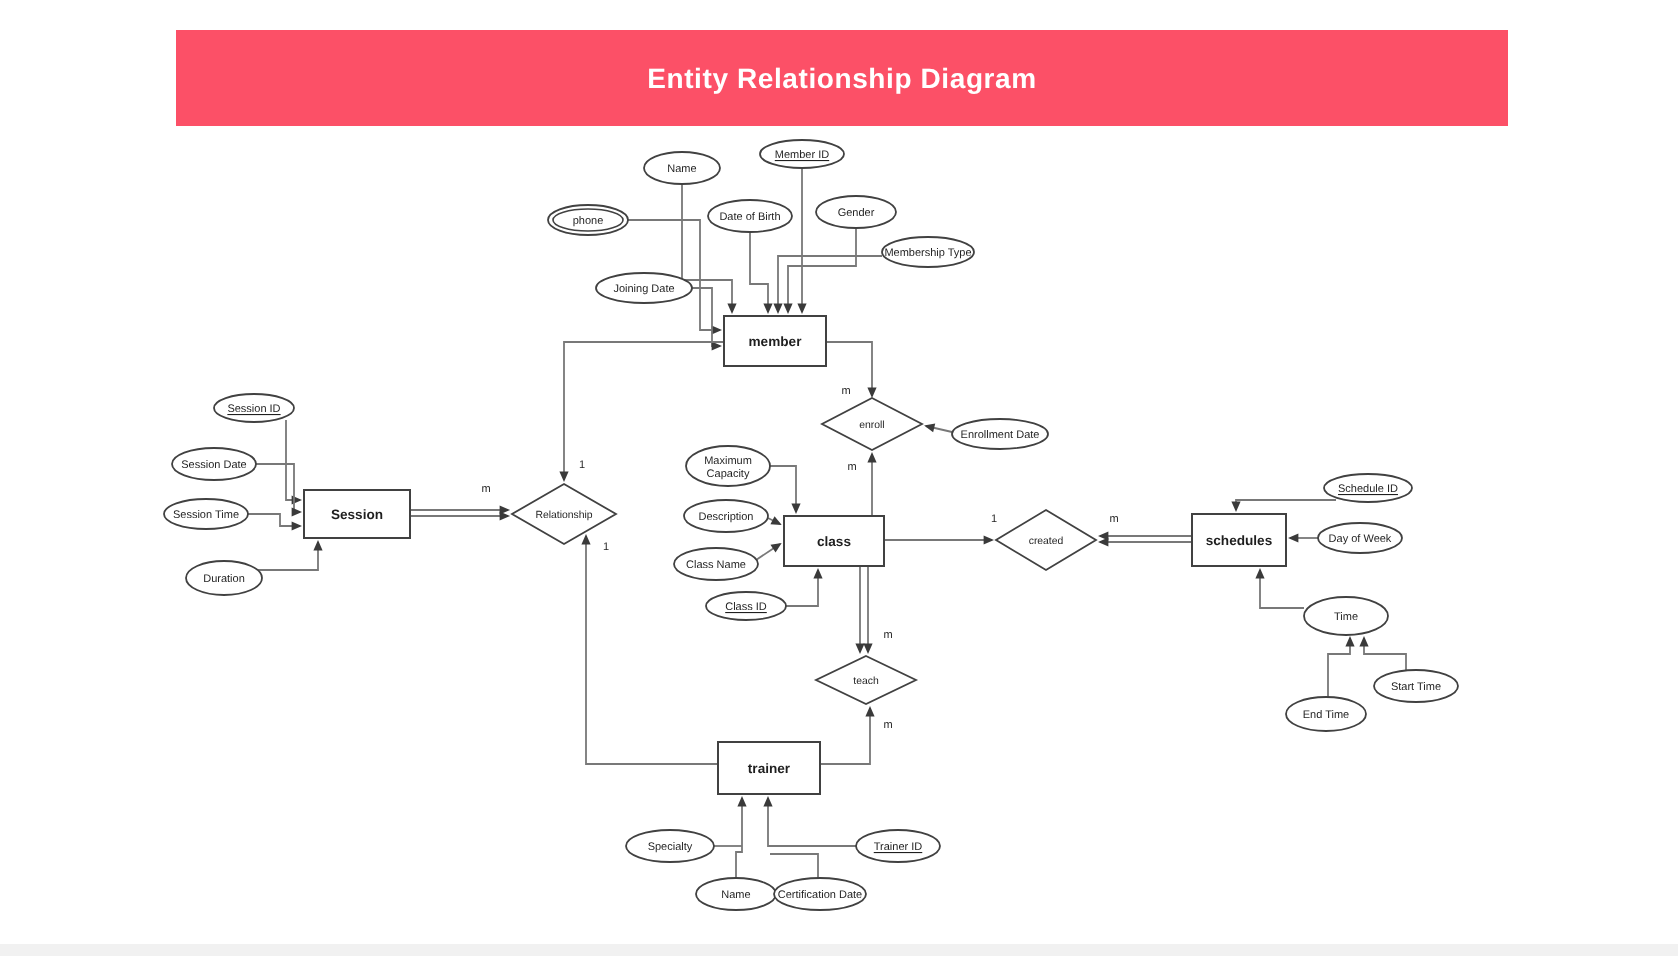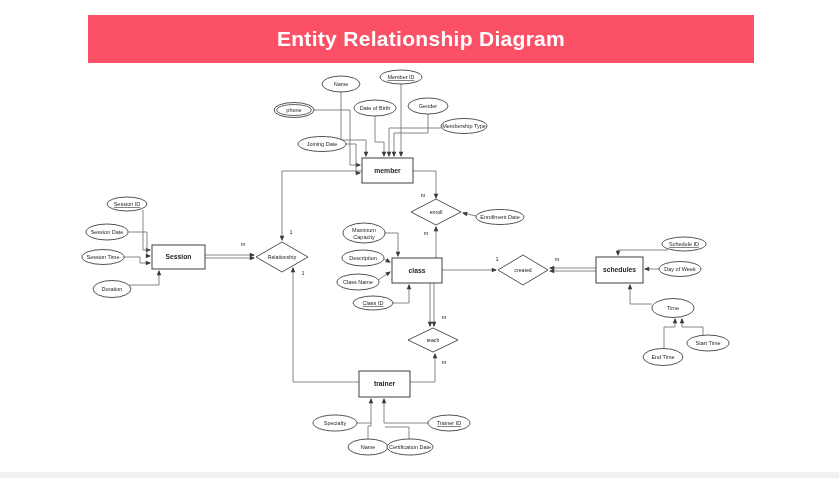--- a/index.html
+++ b/index.html
@@ -1,20 +1,20 @@
 <!DOCTYPE html>
 <html><head>
 <meta charset="utf-8">
 <style>
   html,body{margin:0;padding:0;}
   body{font-family:"Liberation Sans", sans-serif;}
   .page{position:relative;width:839px;height:478px;background:#ffffff;overflow:hidden;}
   .banner{position:absolute;left:88px;top:15px;width:666px;height:48px;
           display:flex;align-items:center;justify-content:center;}
-  .banner span{font-size:21px;font-weight:bold;letter-spacing:.3px;}
+  .banner span{font-size:14px;font-weight:bold;letter-spacing:.3px;}
   .diagram-wrap{position:absolute;left:0;top:0;width:839px;height:478px;}
   .diagram-wrap svg{display:block;width:839px;height:478px;}
   .footer-strip{position:absolute;left:0;top:472px;width:839px;height:6px;}
 </style>
 </head>
 <body>
 
 <div class="page" style="background: rgb(255, 255, 255);">
   <div class="diagram-wrap">
     <svg id="erd-svg" viewBox="0 0 839 478" xmlns="http://www.w3.org/2000/svg">

